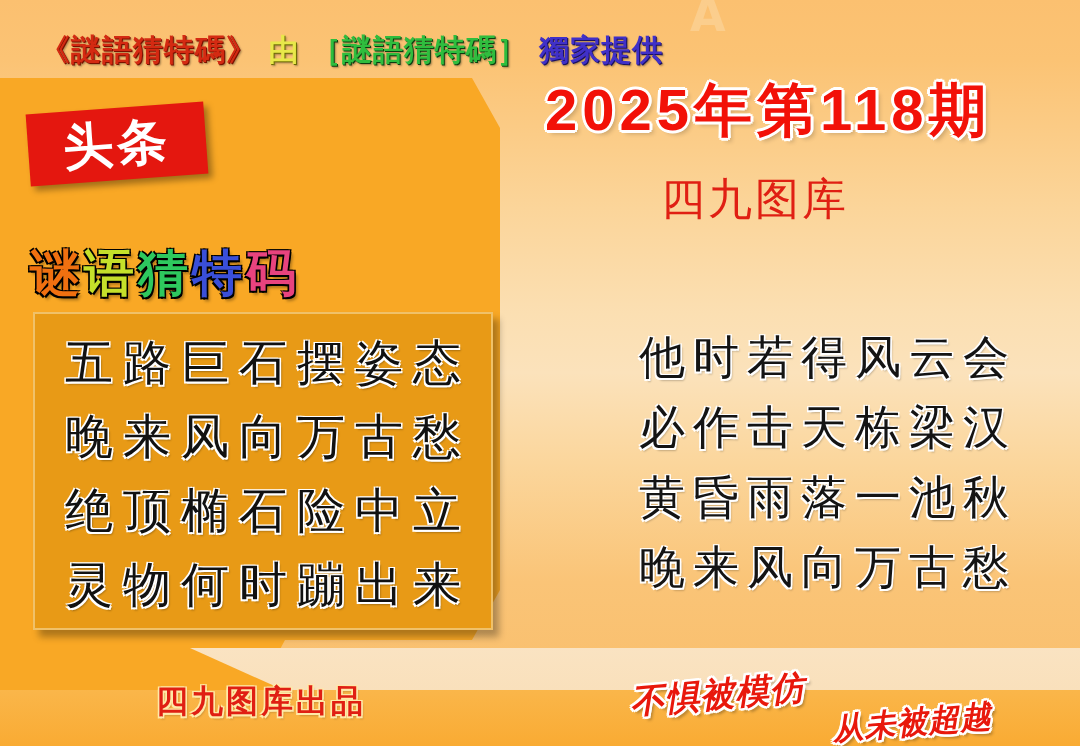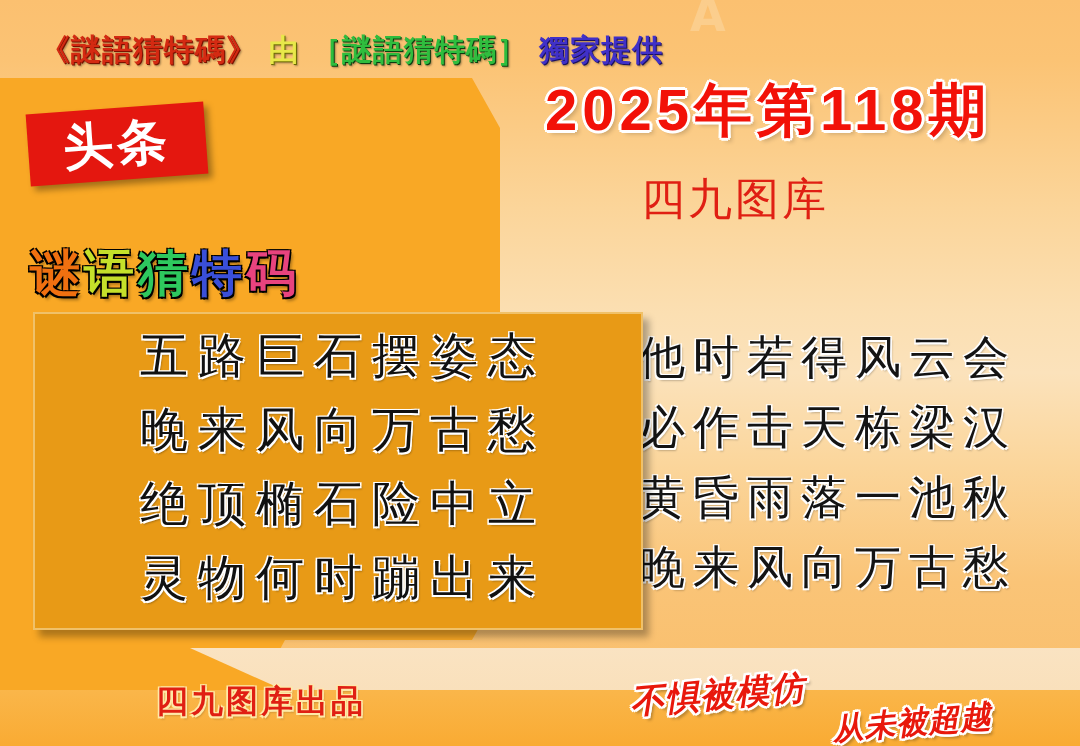--- a/index.html
+++ b/index.html
@@ -70,21 +70,21 @@
     color:#f21108;font-size:58px;font-weight:bold;letter-spacing:5px;
     font-family:Liberation Sans, sans-serif;white-space:nowrap;
     text-shadow:
       -2px -2px 0 #fff, 2px -2px 0 #fff, -2px 2px 0 #fff, 2px 2px 0 #fff,
       -3px 0 0 #fff, 3px 0 0 #fff, 0 -3px 0 #fff, 0 3px 0 #fff,
       4px 4px 4px rgba(0,0,0,.18);
   }
 
   
   .brandline{
-    position:absolute;left:641px;top:170px;z-index:6;white-space:nowrap;
+    position:absolute;left:661px;top:170px;z-index:6;white-space:nowrap;
     display:flex;align-items:baseline;gap:24px;
   }
   .brand-main{
     color:#e01f13;font-size:44px;font-weight:normal;letter-spacing:3px;
     font-family:"DejaVu Serif","Liberation Serif",serif;
   }
   .brand-zodiac{
     color:#a81a10;font-size:34px;font-weight:bold;letter-spacing:1px;
     font-family:"DejaVu Serif","Liberation Serif",serif;
     text-shadow:-1.5px -1.5px 0 #fff,1.5px -1.5px 0 #fff,-1.5px 1.5px 0 #fff,1.5px 1.5px 0 #fff,
@@ -99,25 +99,25 @@
   }
   .rainbow span{ display:inline-block; }
   .rb1{ color:#f07010; text-shadow:-1.5px -1.5px 0 #000,1.5px -1.5px 0 #000,-1.5px 1.5px 0 #000,1.5px 1.5px 0 #000, 3px 4px 3px rgba(0,0,0,.3); }
   .rb2{ color:#c5e02a; text-shadow:-1.5px -1.5px 0 #000,1.5px -1.5px 0 #000,-1.5px 1.5px 0 #000,1.5px 1.5px 0 #000, 3px 4px 3px rgba(0,0,0,.3); }
   .rb3{ color:#2ec85e; text-shadow:-1.5px -1.5px 0 #000,1.5px -1.5px 0 #000,-1.5px 1.5px 0 #000,1.5px 1.5px 0 #000, 3px 4px 3px rgba(0,0,0,.3); }
   .rb4{ color:#3a4fd8; text-shadow:-1.5px -1.5px 0 #000,1.5px -1.5px 0 #000,-1.5px 1.5px 0 #000,1.5px 1.5px 0 #000, 3px 4px 3px rgba(0,0,0,.3); }
   .rb5{ color:#e8437e; text-shadow:-1.5px -1.5px 0 #000,1.5px -1.5px 0 #000,-1.5px 1.5px 0 #000,1.5px 1.5px 0 #000, 3px 4px 3px rgba(0,0,0,.3); }
 
   
   .riddle-box{
-    position:absolute;left:33px;top:312px;width:610px;height:318px;z-index:7;
+    position:absolute;left:33px;top:312px;width:460px;height:318px;z-index:7;
     background:#e89a16;
     border:2px solid #f0c169;
     box-shadow:6px 7px 7px rgba(0,0,0,.3);
-    display:flex;flex-direction:column;
+    display:flex;flex-direction:column;justify-content:center;
     padding:4px 0 0 0;box-sizing:border-box;
   }
   .riddle-line{
     font-family:"DejaVu Sans","Liberation Sans",sans-serif;
     font-size:48px;color:#111;letter-spacing:10px;
     text-align:center;line-height:74px;white-space:nowrap;
     text-shadow:-1.5px -1.5px 0 #fff,1.5px -1.5px 0 #fff,-1.5px 1.5px 0 #fff,1.5px 1.5px 0 #fff,
                 2px 3px 2px rgba(0,0,0,.28);
     padding-left:10px;
   }

